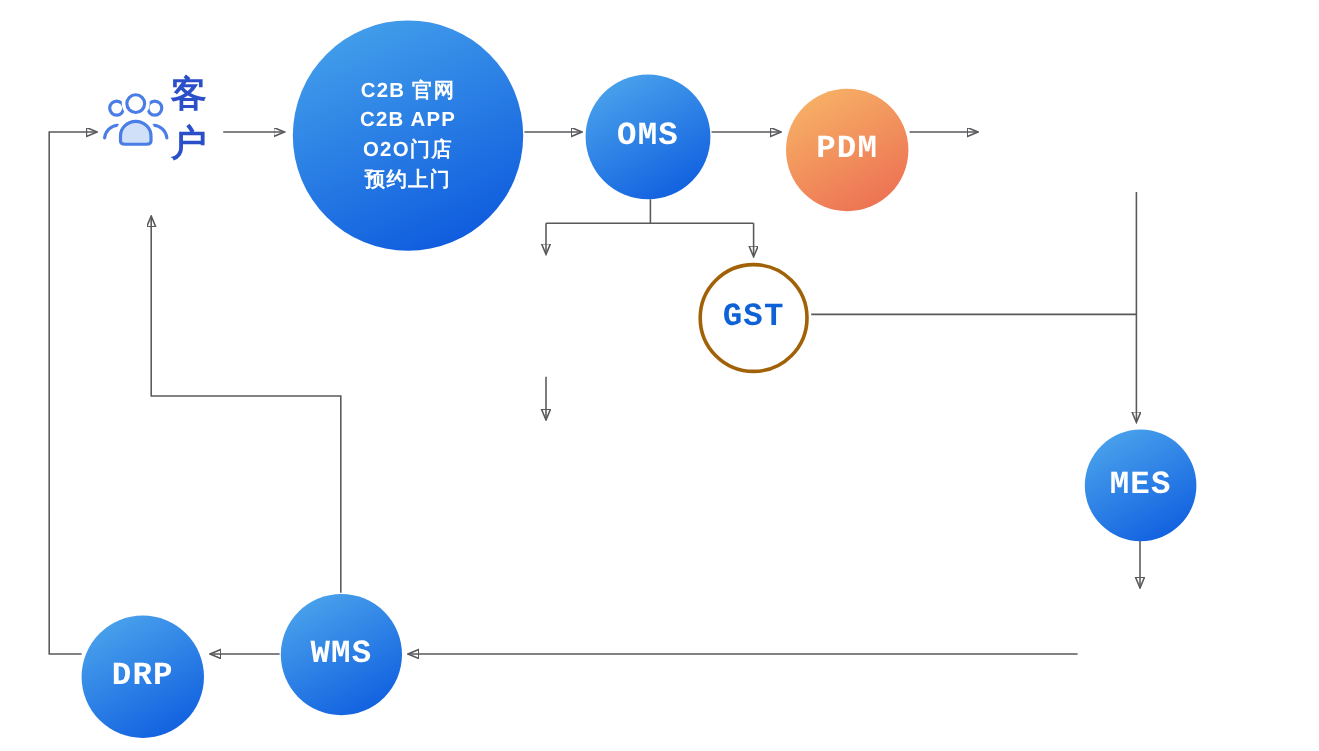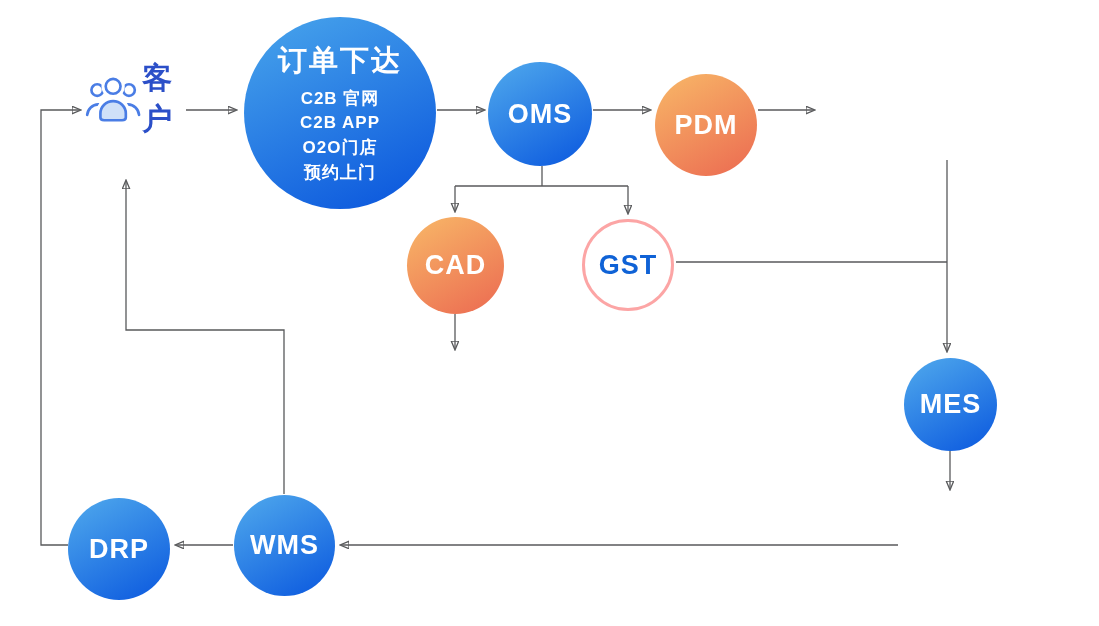--- a/index.html
+++ b/index.html
@@ -30,33 +30,33 @@
     justify-content: center;
     flex-direction: column;
     border-radius: 50%;
     color: #ffffff;
     font-weight: 700;
     text-align: center;
     box-sizing: border-box;
   }
   .blue-grad   { background: linear-gradient(150deg, #4da6ec 5%, #0d5bdf 95%); }
   .orange-grad { background: linear-gradient(150deg, #f7b266 8%, #ec6d52 95%); }
-  .acronym { font-size: 27px; letter-spacing: 1px; }
+  .acronym { font-size: 27px; letter-spacing: 1px; font-family: Liberation Mono, monospace; }
   .node-oms { left: 488px; top: 62px;  width: 104px; height: 104px; }
   .node-pdm { left: 655px; top: 74px;  width: 102px; height: 102px; }
   .node-cad { left: 407px; top: 217px; width: 97px;  height: 97px; }
   .node-cam { left: 410px; top: 355px; width: 93px;  height: 93px; }
   .node-mes { left: 904px; top: 358px; width: 93px;  height: 93px; }
   .node-ups { left: 898px; top: 494px; width: 104px; height: 104px; }
   .node-wms { left: 234px; top: 495px; width: 101px; height: 101px; }
-  .node-drp { left: 68px;  top: 498px; width: 102px; height: 102px; }
+  .node-drp { left: 68px;  top: 513px; width: 102px; height: 102px; }
   .node-gst {
     left: 582px; top: 219px; width: 92px; height: 92px;
     background: #ffffff;
-    border: 3px solid #fca5a5;
+    border: 3px solid #a16207;
     color: #0f62d6;
   }
   .node-order {
     left: 244px; top: 17px; width: 192px; height: 192px;
     background: linear-gradient(155deg, #46a2eb 5%, #0b57dd 95%);
   }
   .order-title { font-size: 29px; letter-spacing: 2px; margin-bottom: 6px; }
   .order-line  { font-size: 17px; line-height: 1.45; letter-spacing: 1px; }
   .node-erp {
     left: 820px; top: 59px; width: 254px; height: 101px;
@@ -122,39 +122,35 @@
       <circle cx="55" cy="26" r="16" fill="#ffffff" stroke="#ffffff" stroke-width="12"></circle>
       <path d="M29,88 L29,76 A26,25 0 0 1 81,76 L81,88 Z" fill="#ffffff" stroke="#ffffff" stroke-width="12"></path>
 
       <circle cx="55" cy="26" r="14" fill="#ffffff" stroke="#4a7de5" stroke-width="5"></circle>
       <path d="M31,85 L31,77 A24,23 0 0 1 79,77 L79,85 Q79,90 72,90 L38,90 Q31,90 31,85 Z" fill="#cfe0f8" stroke="#4a7de5" stroke-width="5" stroke-linejoin="round"></path>
     </svg>
     <div class="customer-label">客户</div>
   </div>
 
   <div class="node node-order">
-    <div class="order-title">订单下达</div>
     <div class="order-line">C2B 官网</div>
     <div class="order-line">C2B APP</div>
     <div class="order-line">O2O门店</div>
     <div class="order-line">预约上门</div>
   </div>
 
   <div class="node blue-grad node-oms">
     <span class="acronym">OMS</span>
   </div>
 
   <div class="node orange-grad node-pdm">
     <span class="acronym">PDM</span>
   </div>
 
 
-  <div class="node orange-grad node-cad">
-    <span class="acronym">CAD</span>
-  </div>
 
   <div class="node node-gst">
     <span class="acronym">GST</span>
   </div>
 
 
   <div class="node blue-grad node-mes">
     <span class="acronym">MES</span>
   </div>
 

